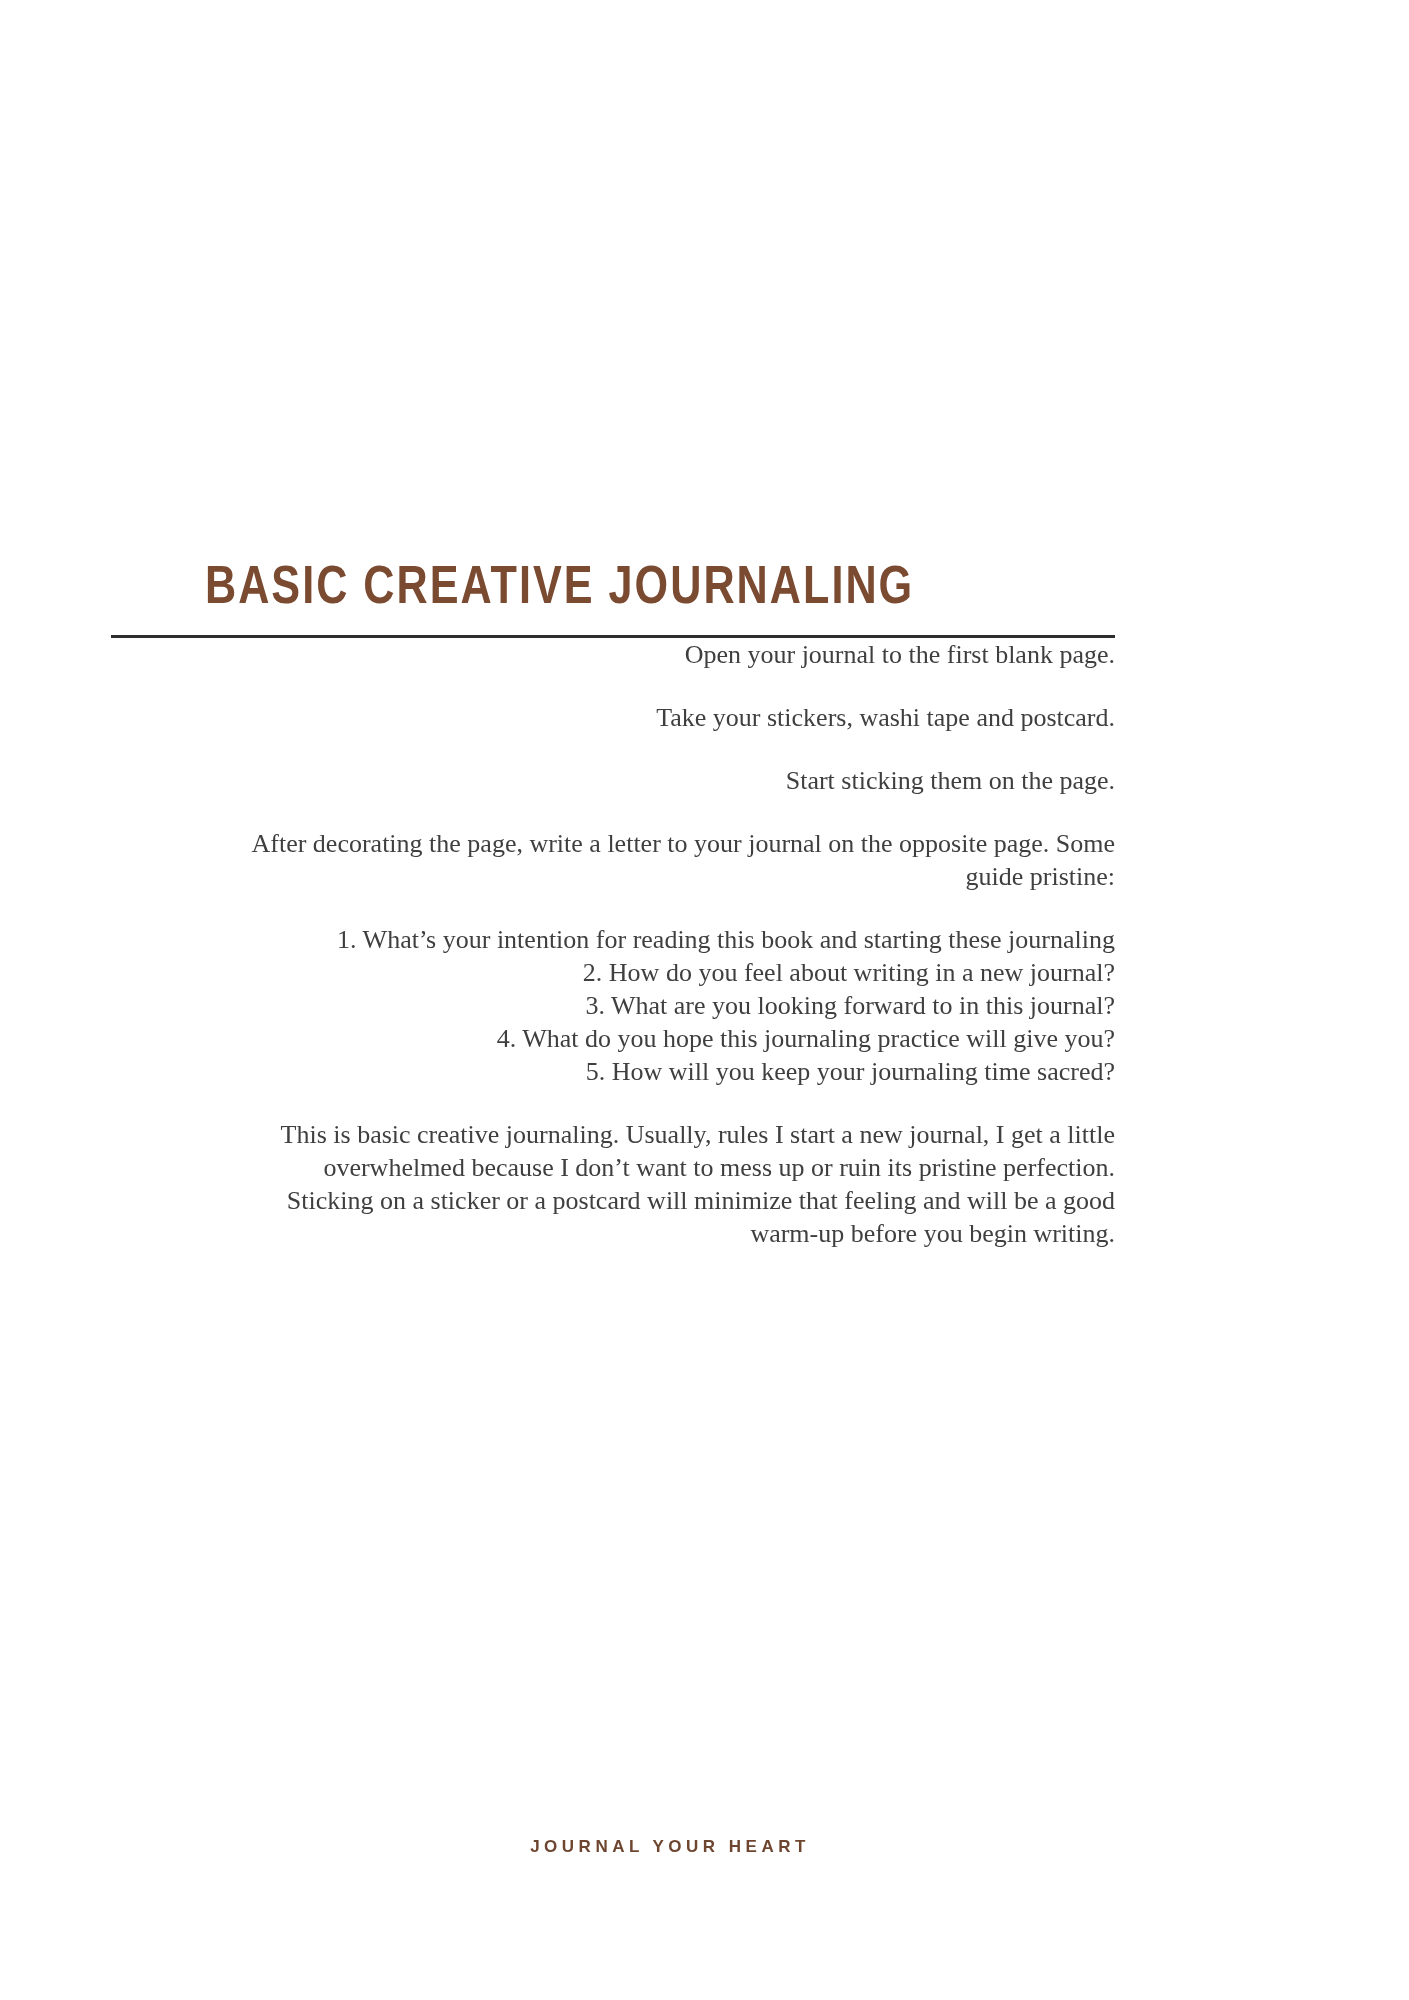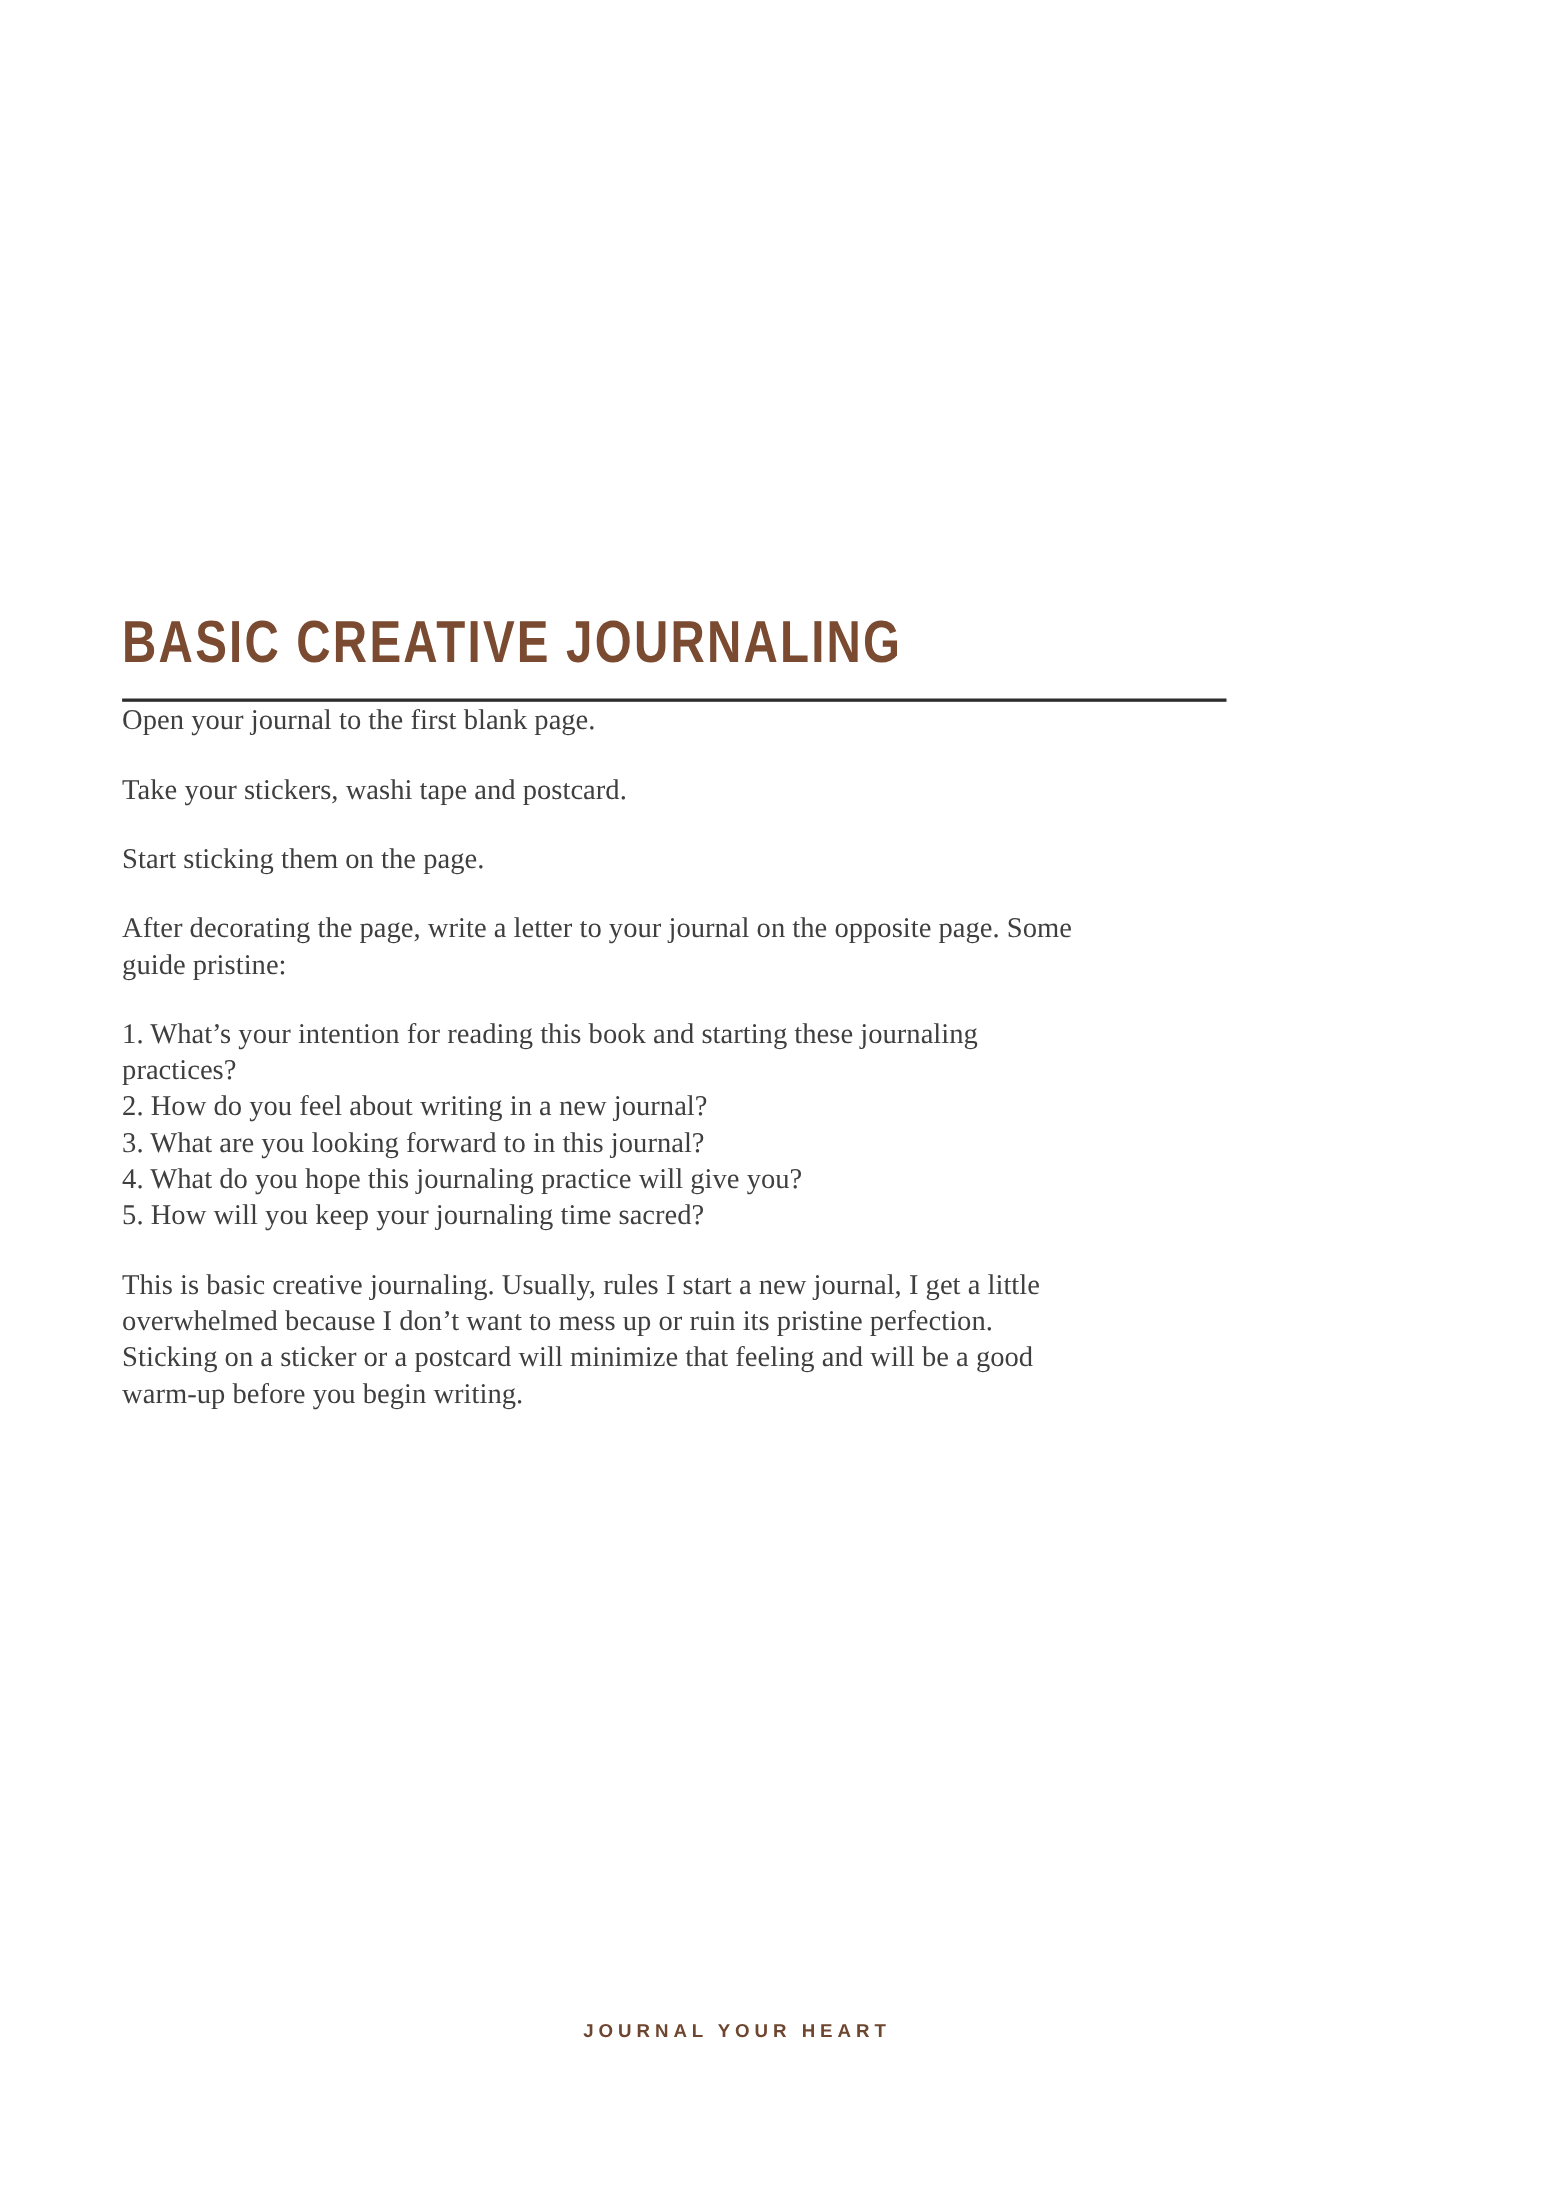--- a/index.html
+++ b/index.html
@@ -6,20 +6,21 @@
     margin: 0;
     padding: 0;
     background: #ffffff;
   }
   .page {
     position: relative;
     width: 1150px;
     height: 2000px;
     background: var(--page-bg, #ffffff);
     overflow: hidden;
+    text-align: right;
   }
   .content {
     position: absolute;
     left: 111px;
     top: 556px;
     width: 1004px;
   }
   .title {
     margin: 0;
     font-family: "Liberation Sans", sans-serif;
@@ -89,21 +90,20 @@
         </p>
         <p class="para">
           <span class="line">Start sticking them on the page.</span>
         </p>
         <p class="para">
           <span class="line">After decorating the page, write a letter to your journal on the opposite page. Some</span>
           <span class="line">guide pristine:</span>
         </p>
         <p class="para">
           <span class="line">1. What’s your intention for reading this book and starting these journaling</span>
-          <span class="line">practices?</span>
           <span class="line">2. How do you feel about writing in a new journal?</span>
           <span class="line">3. What are you looking forward to in this journal?</span>
           <span class="line">4. What do you hope this journaling practice will give you?</span>
           <span class="line">5. How will you keep your journaling time sacred?</span>
         </p>
         <p class="para">
           <span class="line">This is basic creative journaling. Usually, rules I start a new journal, I get a little</span>
           <span class="line">overwhelmed because I don’t want to mess up or ruin its pristine perfection.</span>
           <span class="line">Sticking on a sticker or a postcard will minimize that feeling and will be a good</span>
           <span class="line">warm-up before you begin writing.</span>

